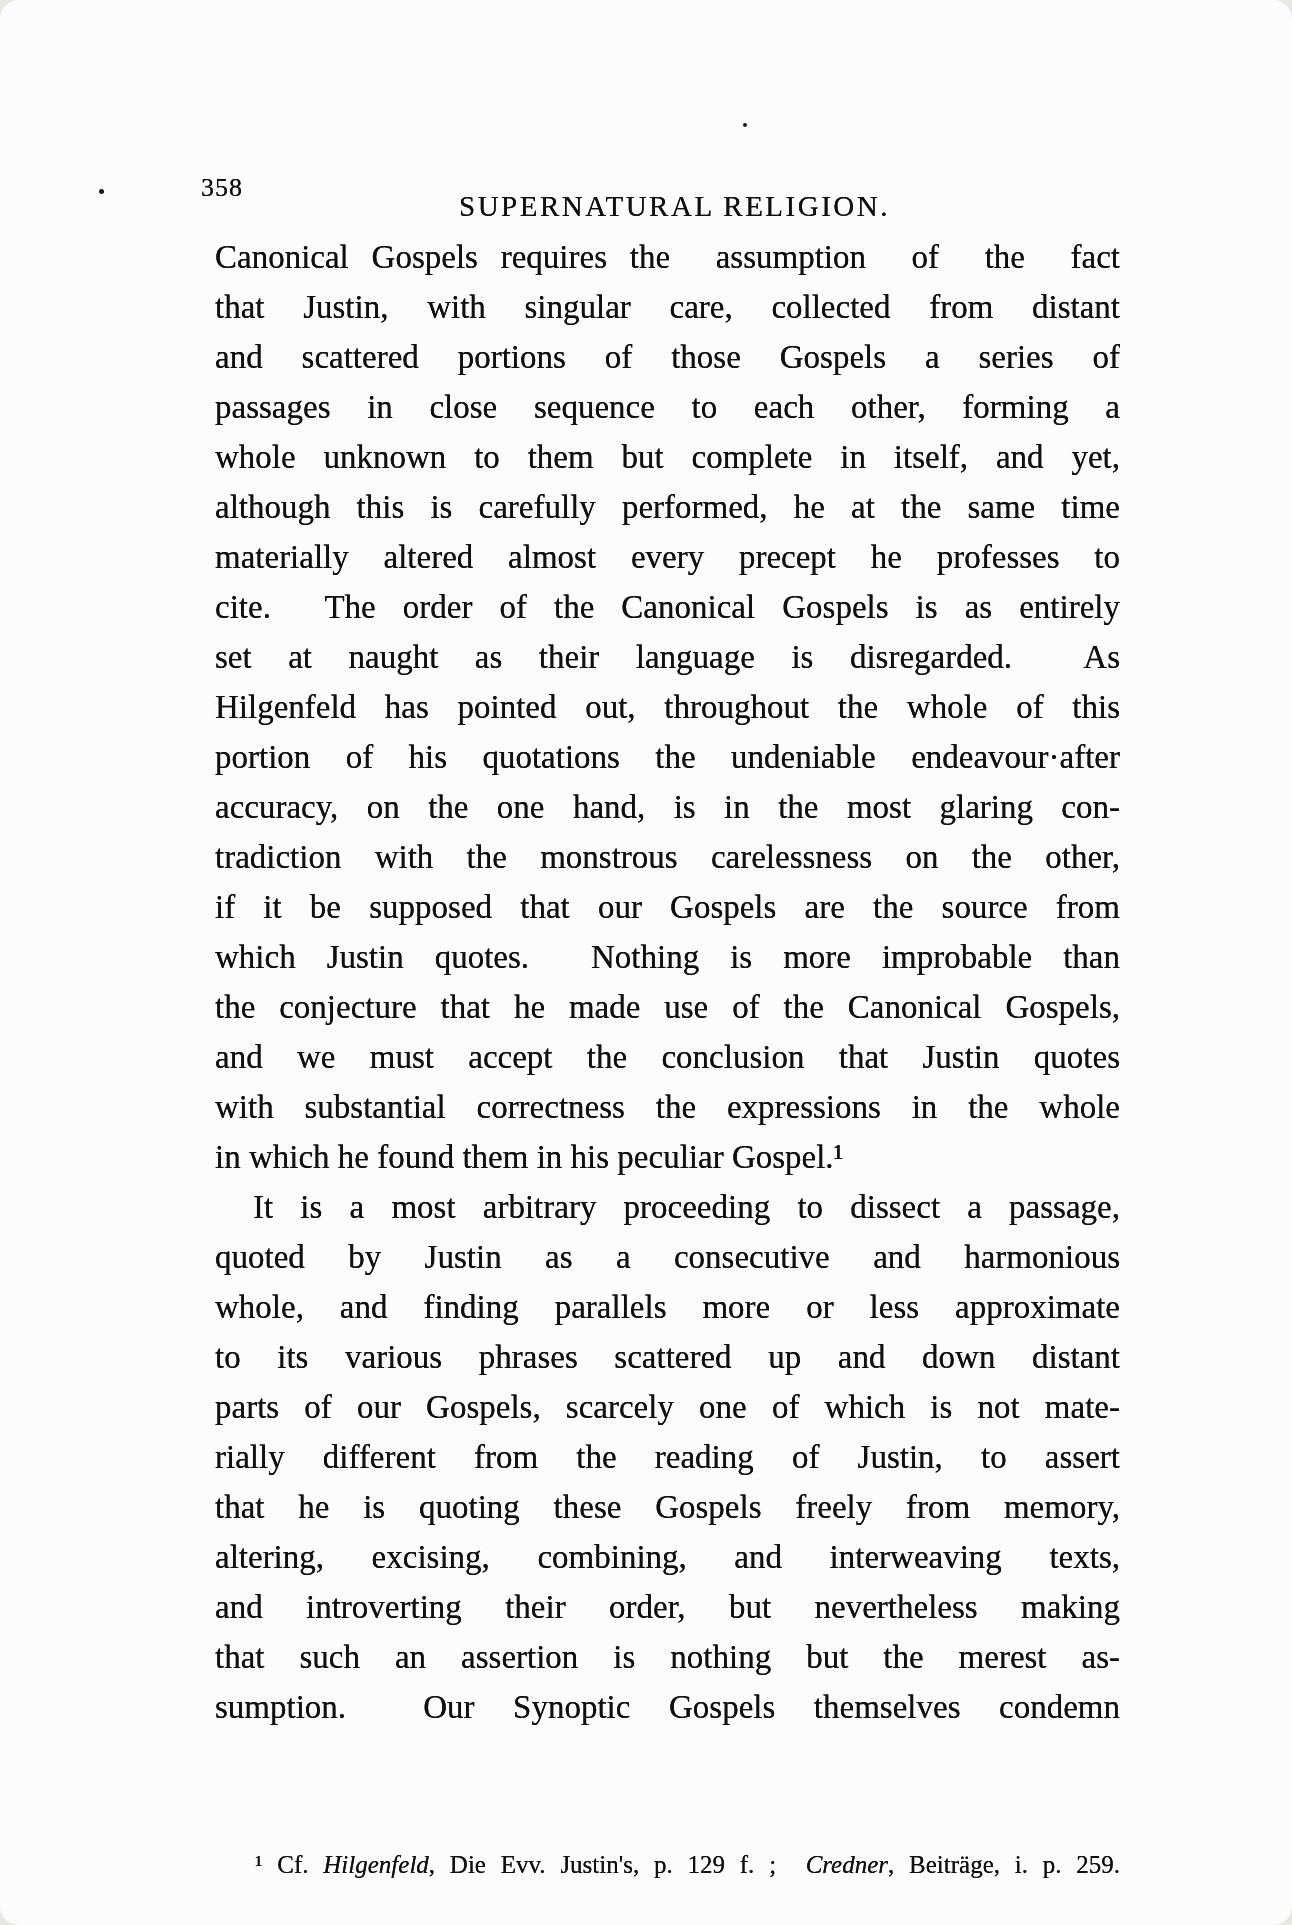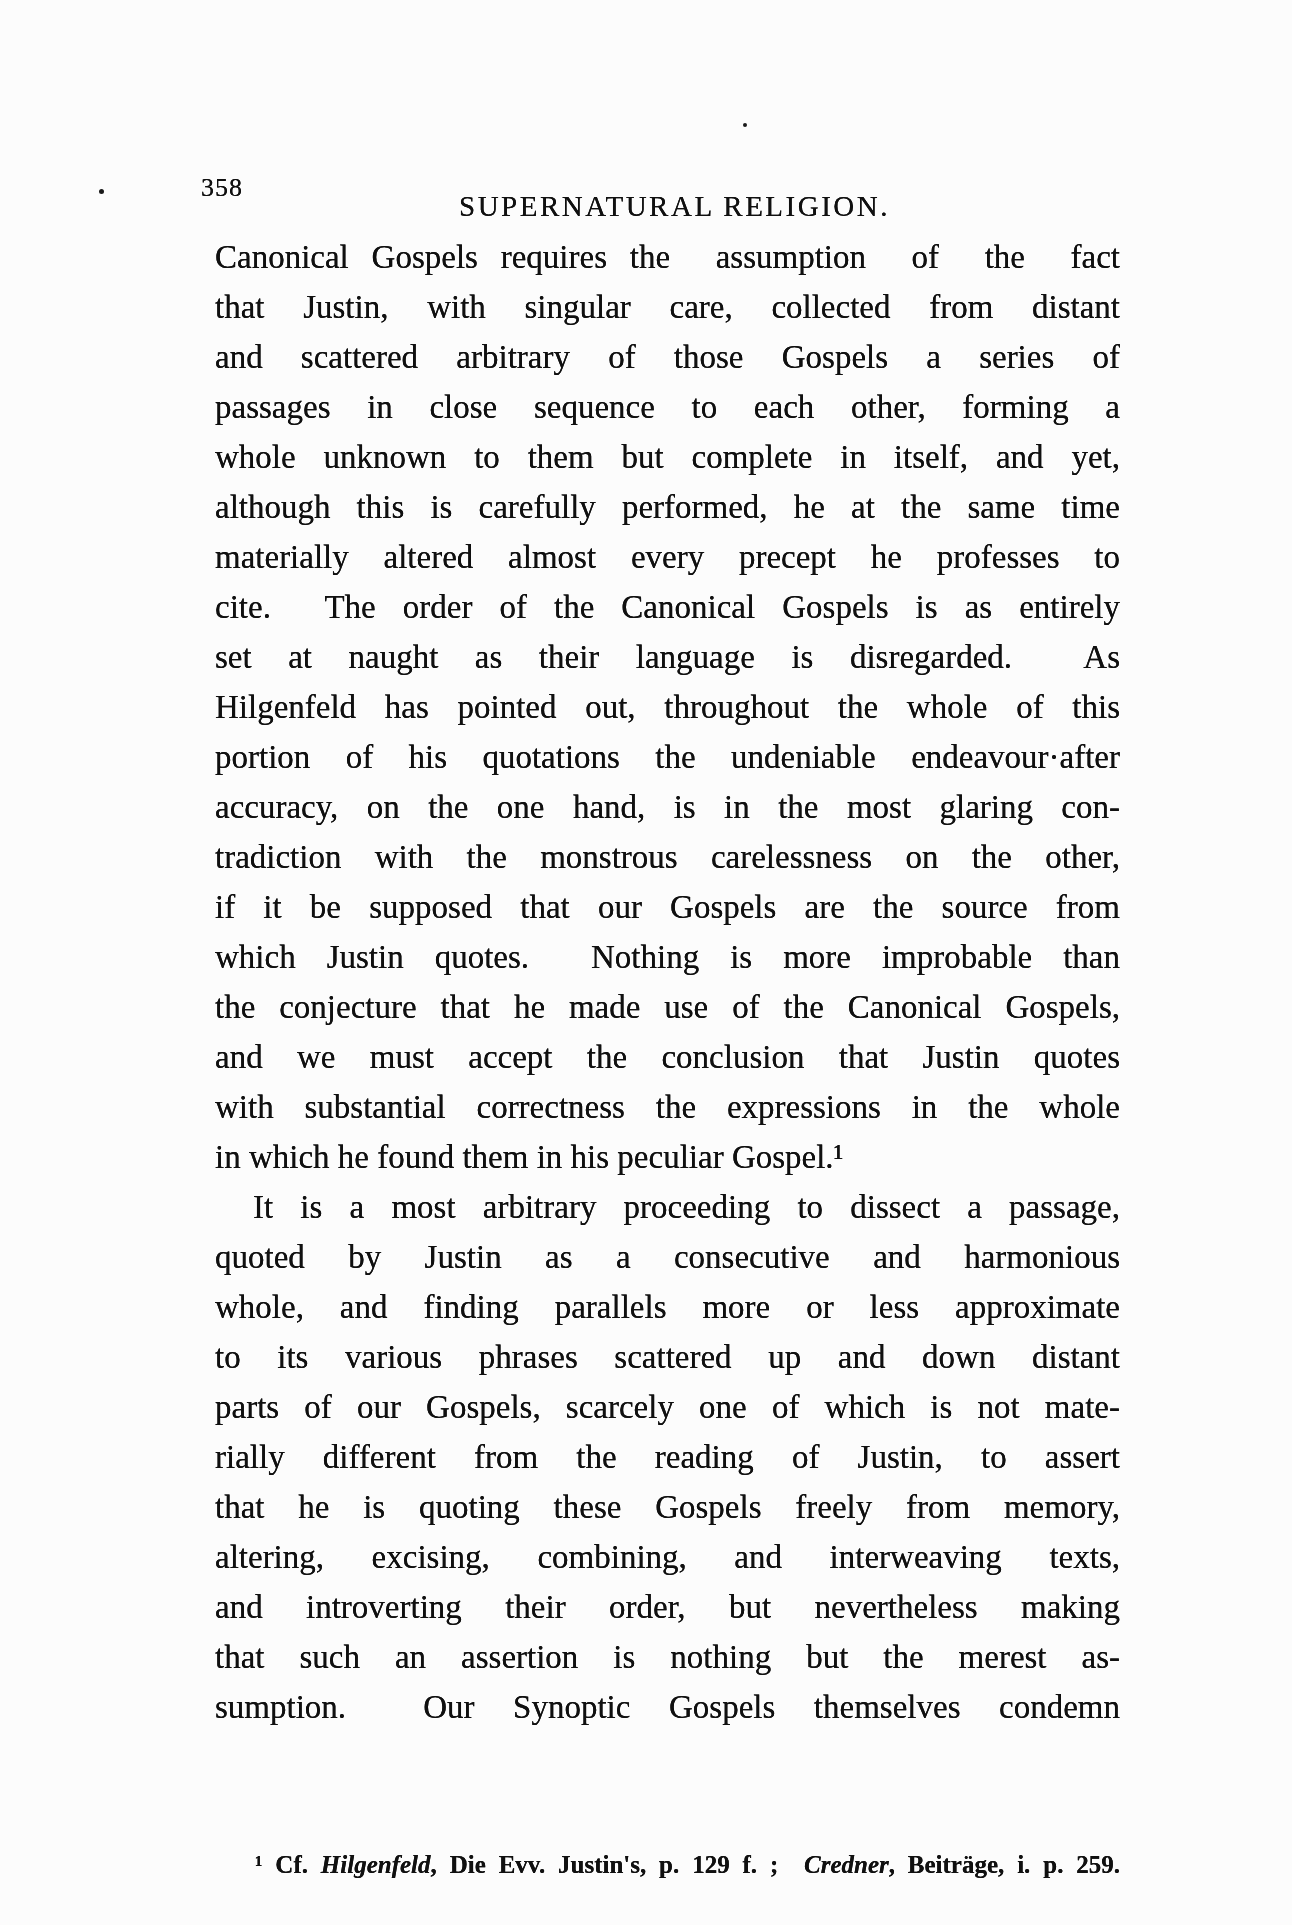--- a/index.html
+++ b/index.html
@@ -8,20 +8,21 @@
     background: #e8e8e4;
     font-family: "Liberation Serif", serif;
   }
   .page {
     position: relative;
     width: 1292px; height: 1925px;
     background: #fcfcfc;
     color: #101010;
     overflow: hidden;
     text-shadow: 0 0 0.4px #101010; 
+    border-radius: 19px;
   }
   .column {
     position: absolute;
     left: 215px; top: 0;
     width: 905px;
   }
   
   .page-header {
     position: absolute;
     left: 0; top: 170px;
@@ -65,21 +66,20 @@
   .footnote {
     position: absolute;
     left: 0; top: 1848px;
     width: 905px;
     font-size: 25px;
     line-height: 34px;
     text-indent: 40px;
     text-align: justify;
     text-align-last: justify;
     white-space: pre-wrap;
-    font-weight: bold;
   }
   .footnote .it { font-style: italic; }
   
   .speck {
     position: absolute;
     background: #1a1a1a;
     border-radius: 50%;
   }
   .speck-margin { left: 99px; top: 189px; width: 5px; height: 5px; }
   .speck-title  { left: 743px; top: 123px; width: 4px; height: 4px; }
@@ -95,21 +95,21 @@
   <div class="column">
 
     <header class="page-header">
       <span class="pagenum">358</span>
       <span class="running-title">SUPERNATURAL RELIGION.</span>
     </header>
 
     <main class="body-text" id="body-text">
         <div class="line j">Canonical Gospels requires the  assumption  of  the  fact</div>
         <div class="line j">that Justin, with singular care, collected from distant</div>
-        <div class="line j">and scattered arbitrary of those Gospels a series of</div>
+        <div class="line j">and scattered portions of those Gospels a series of</div>
         <div class="line j">passages in close sequence to each other, forming a</div>
         <div class="line j">whole unknown to them but complete in itself, and yet,</div>
         <div class="line j">although this is carefully performed, he at the same time</div>
         <div class="line j">materially altered almost every precept he professes to</div>
         <div class="line j">cite.  The order of the Canonical Gospels is as entirely</div>
         <div class="line j">set at naught as their language is disregarded.  As</div>
         <div class="line j">Hilgenfeld has pointed out, throughout the whole of this</div>
         <div class="line j">portion of his quotations the undeniable endeavour·after</div>
         <div class="line j">accuracy, on the one hand, is in the most glaring con-</div>
         <div class="line j">tradiction with the monstrous carelessness on the other,</div>

